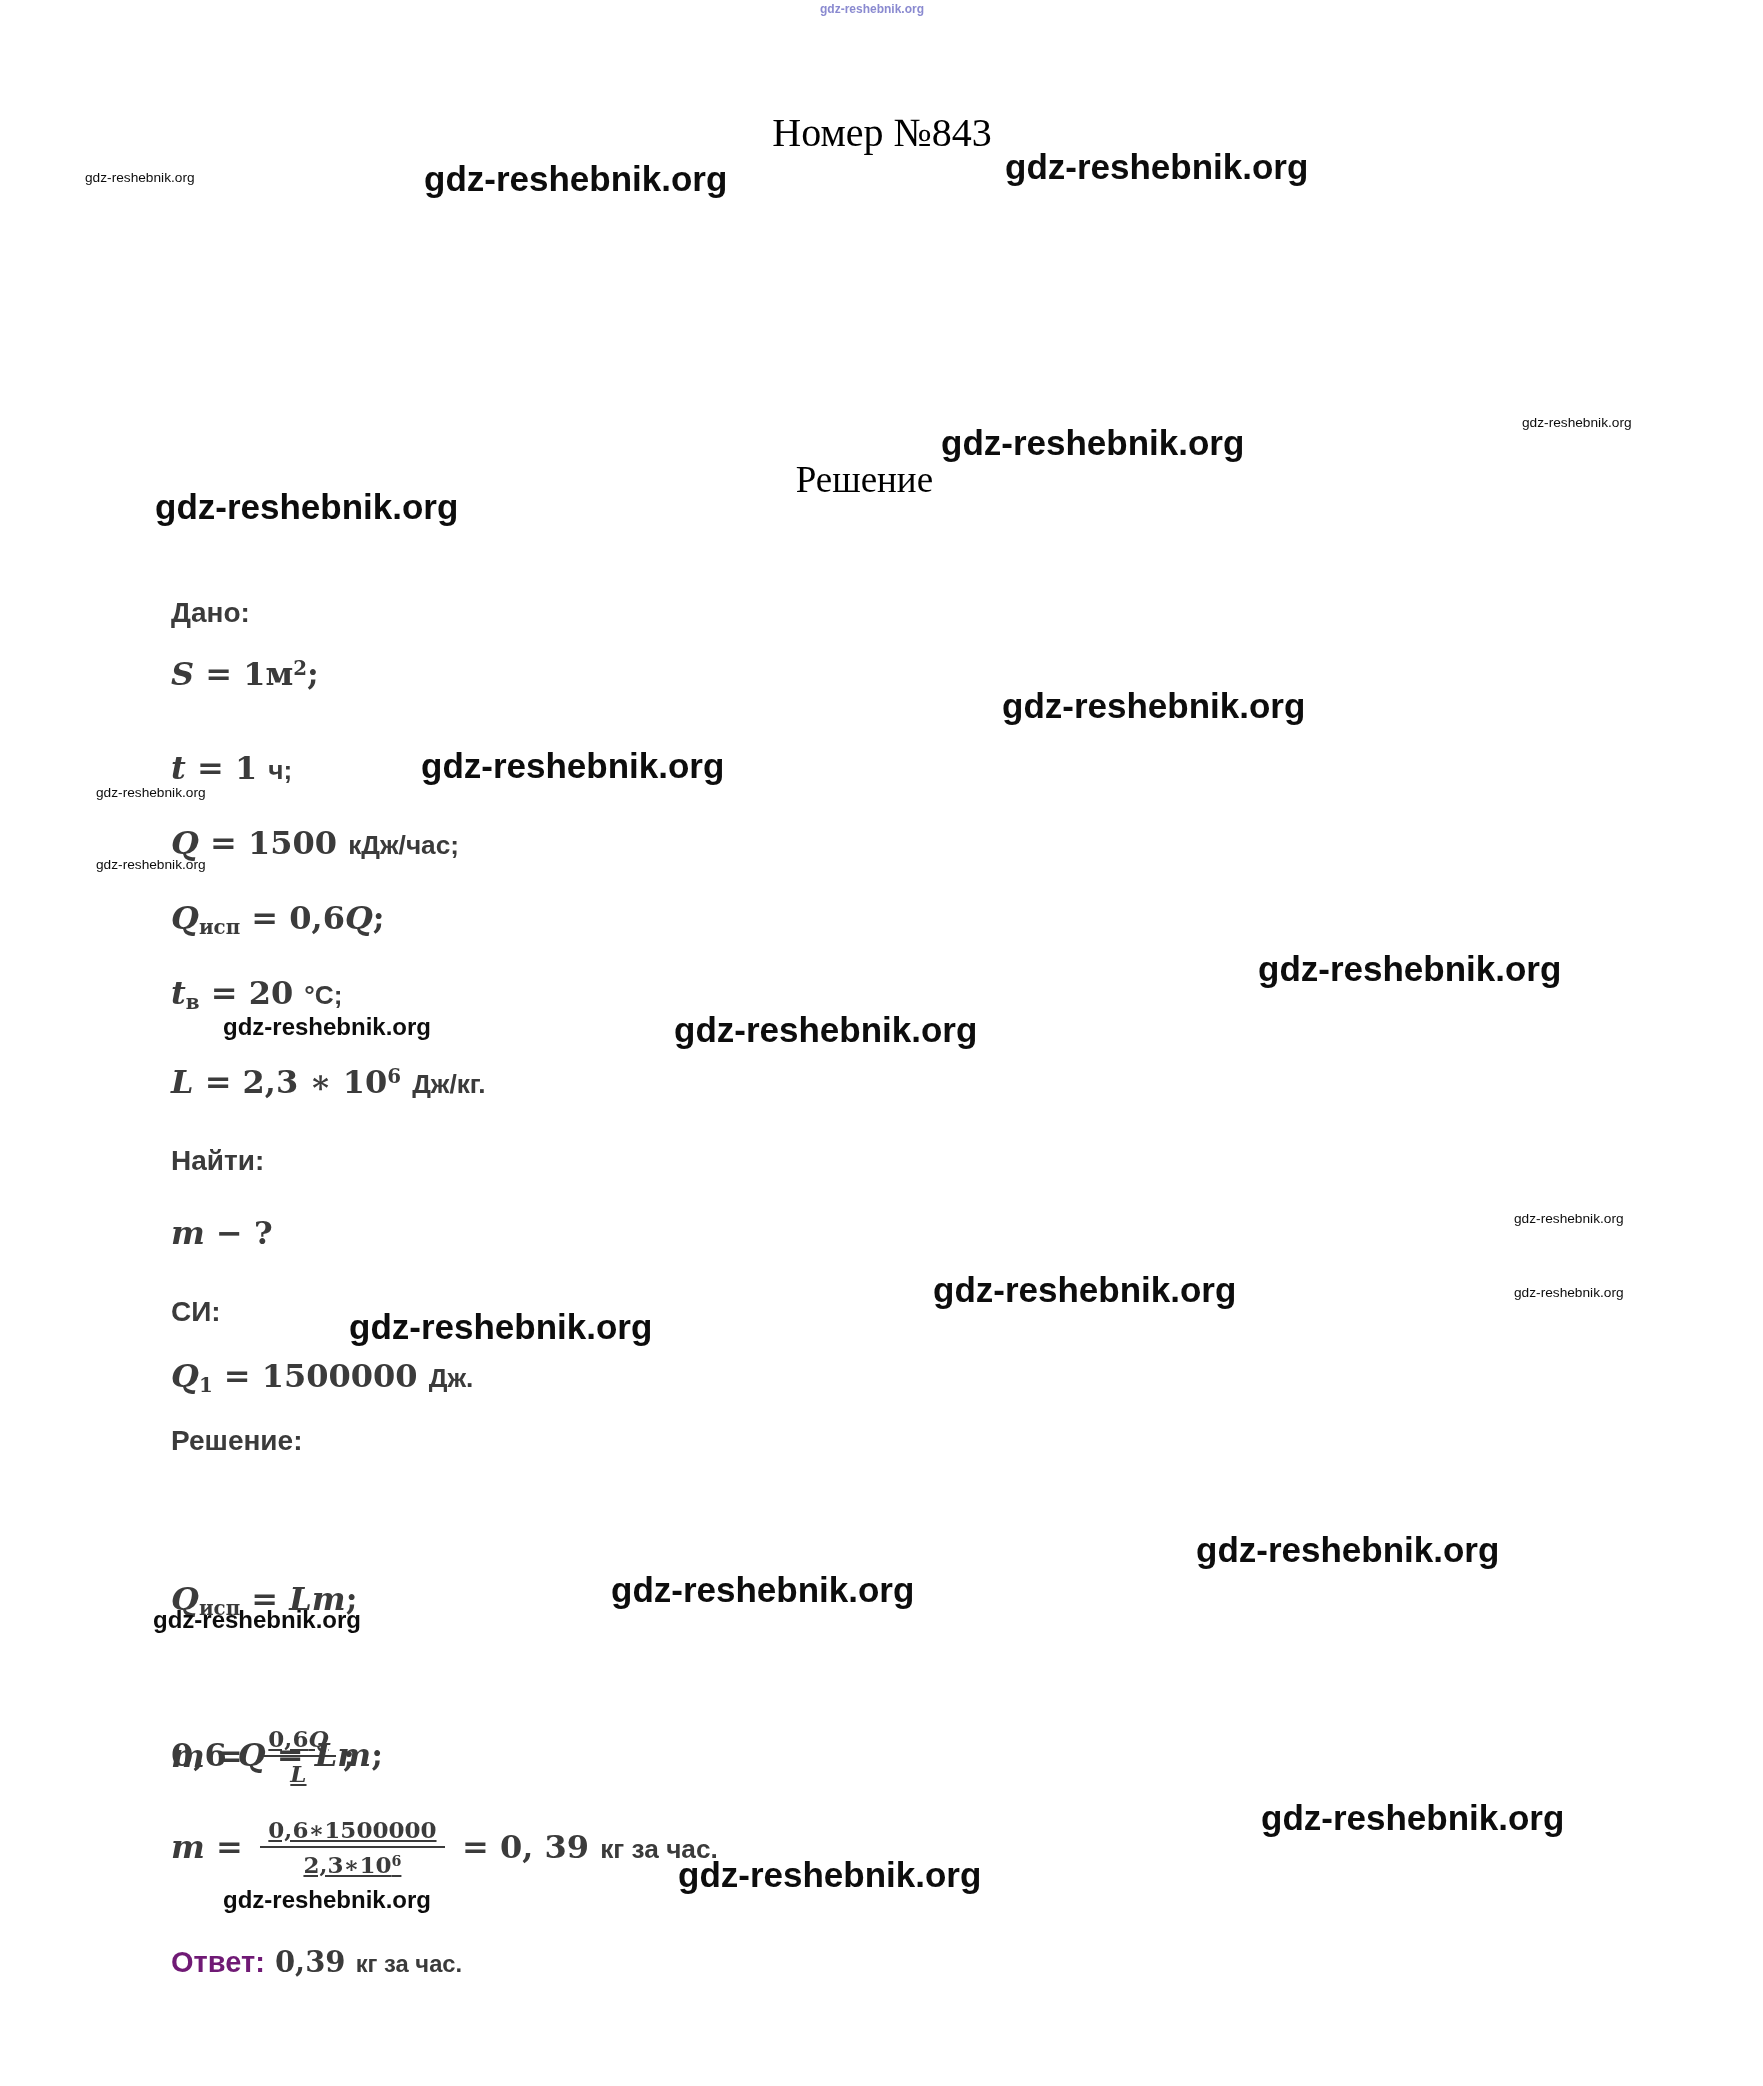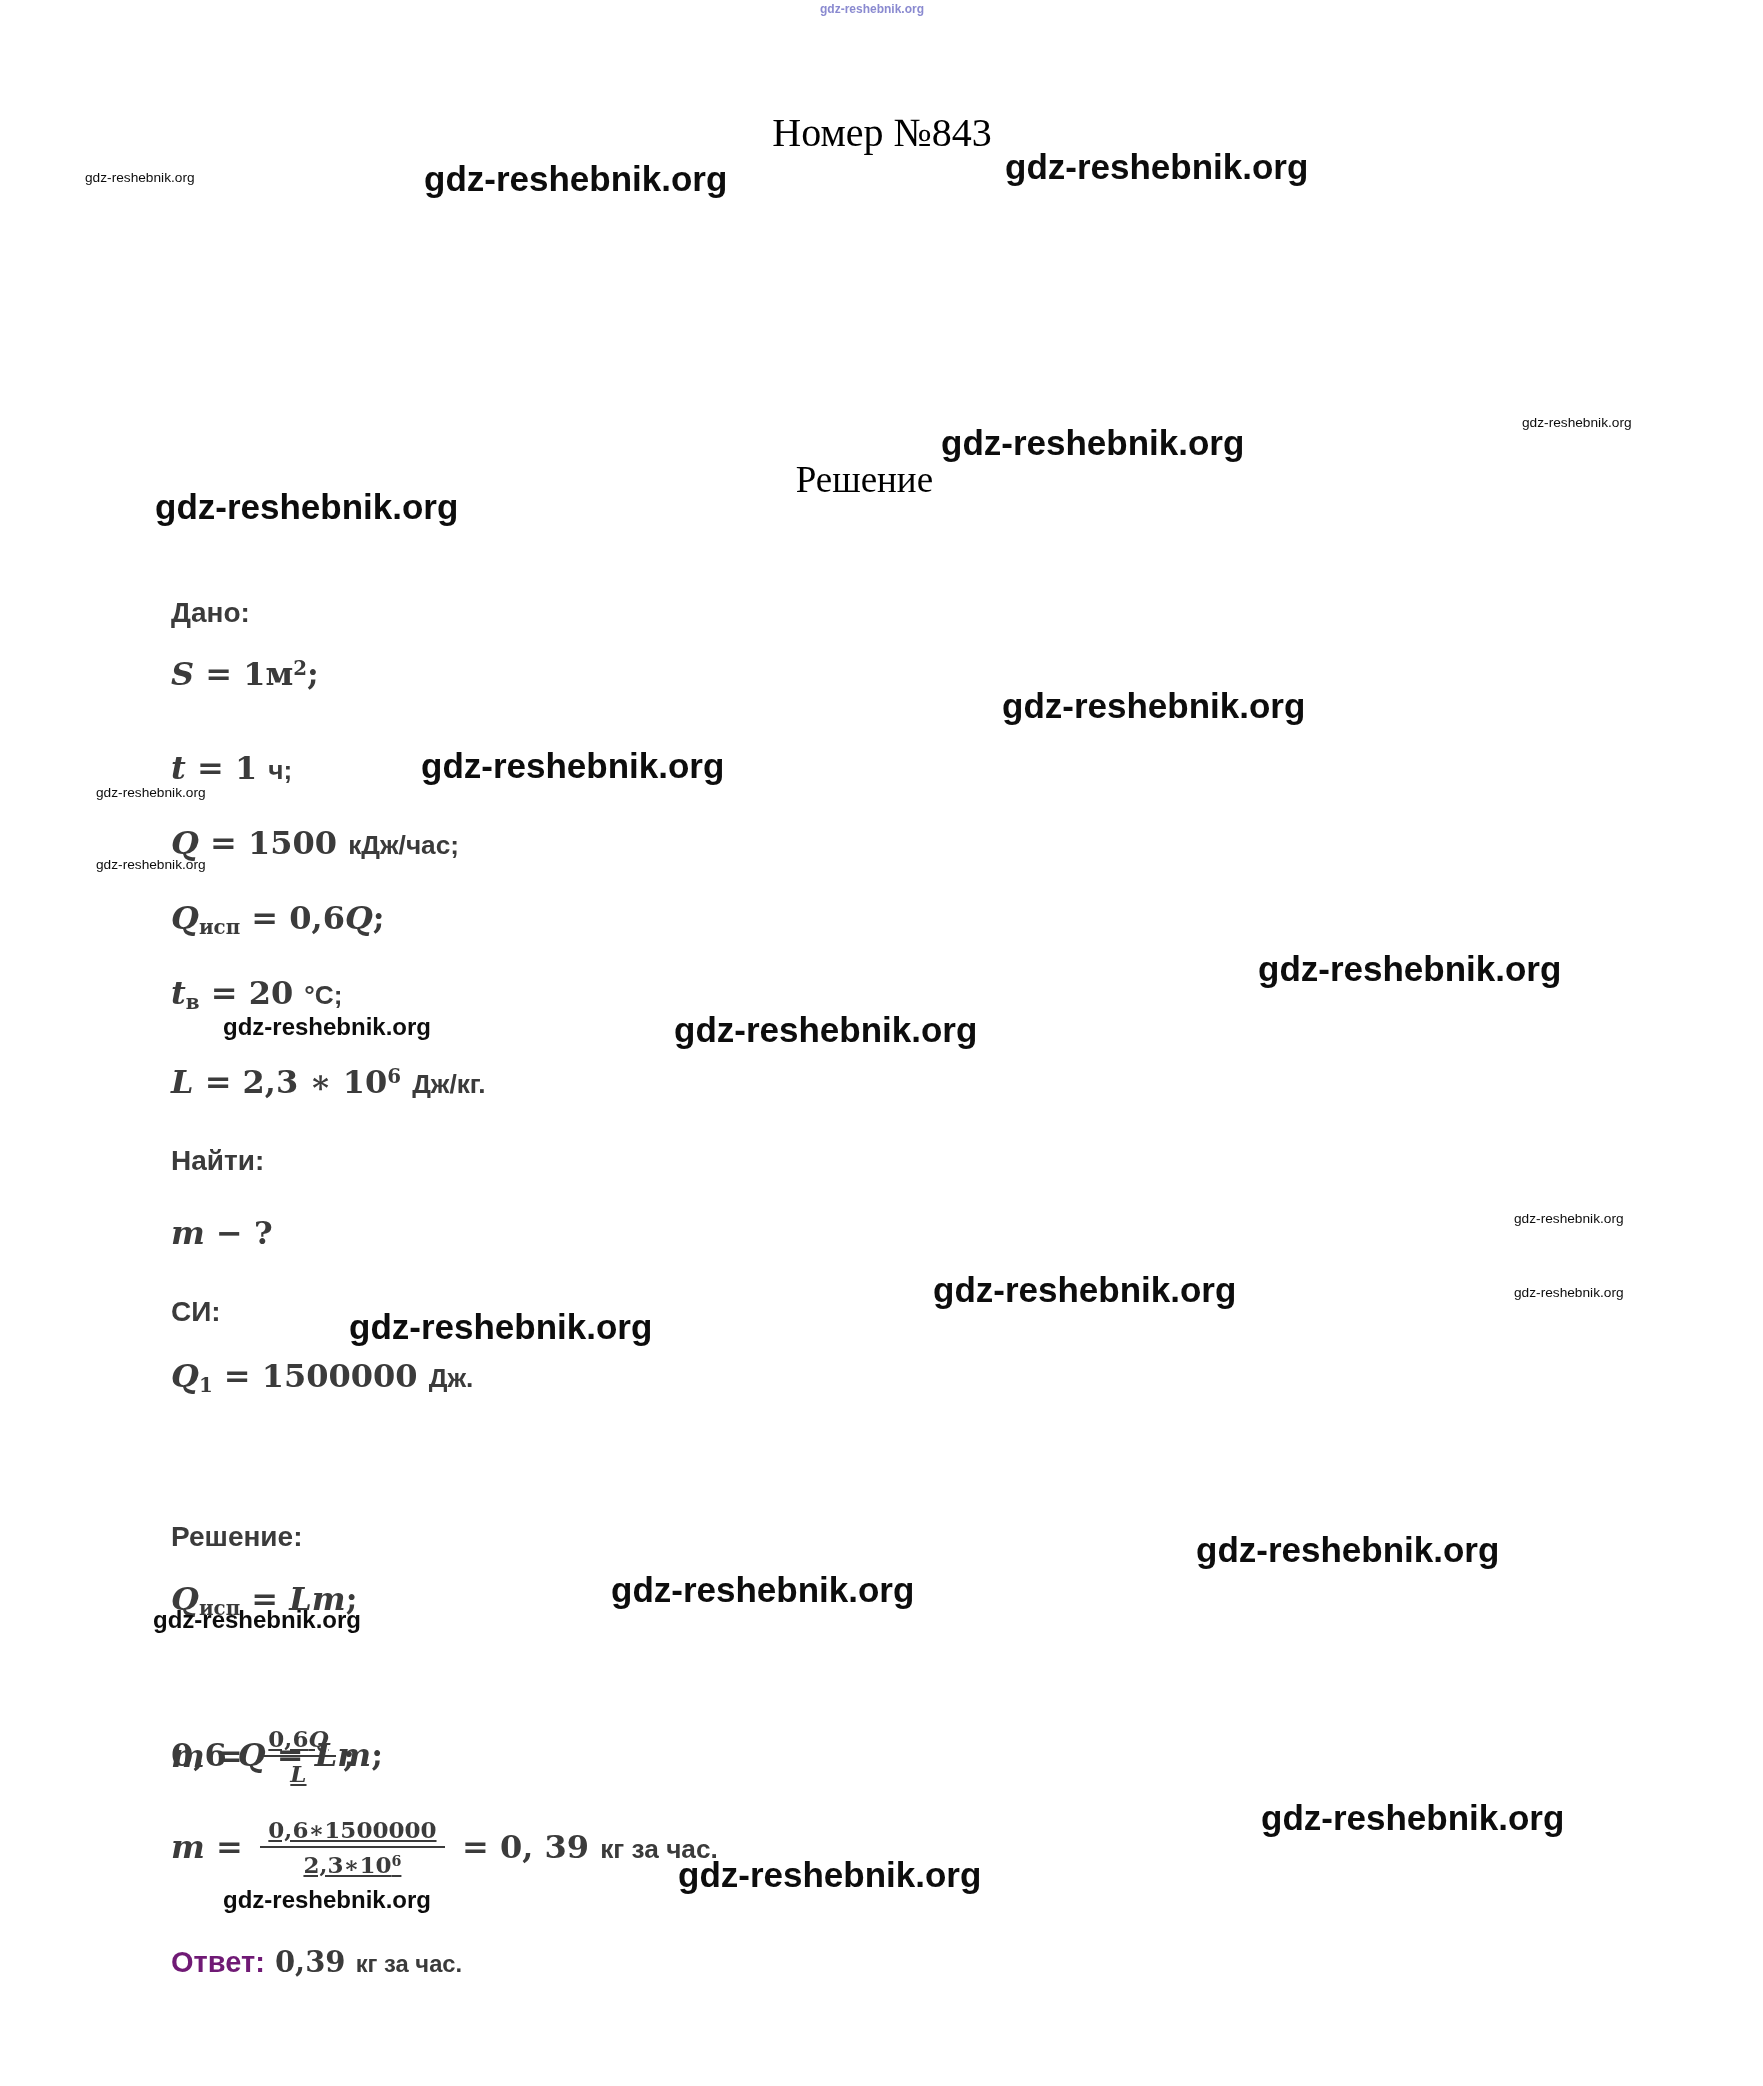--- a/index.html
+++ b/index.html
@@ -115,21 +115,21 @@
   <div class="row formula" style="top:899px;"><span class="var">Q</span><sub>исп</sub><span> = 0,6</span><span class="var">Q</span><span>;</span></div>
   <div class="row formula" style="top:974px;"><span class="var">t</span><sub>в</sub><span> = 20 </span><span class="unit">°C;</span></div>
   <div class="row formula" style="top:1063px;"><span class="var">L</span><span> = 2,3 ∗ 10</span><sup>6</sup><span> </span><span class="unit">Дж/кг.</span></div>
 
   <div class="row sec-label" style="top:1145px;">Найти:</div>
   <div class="row formula" style="top:1214px;"><span class="var">m</span><span> − ?</span></div>
 
   <div class="row sec-label" style="top:1296px;">СИ:</div>
   <div class="row formula" style="top:1357px;"><span class="var">Q</span><sub>1</sub><span> = 1500000 </span><span class="unit">Дж.</span></div>
 
-  <div class="row sec-label" style="top:1521px;">Решение:</div>
+  <div class="row sec-label" style="top:1425px;">Решение:</div>
 
   <div class="row formula" style="top:1580px;"><span class="var">Q</span><sub>исп</sub><span> = </span><span class="var">Lm</span><span>;</span></div>
   <div class="row formula" style="top:1736px;"><span>0,6 </span><span class="var">Q</span><span> = </span><span class="var">Lm</span><span>;</span></div>
 
   <div class="row formula" style="top:1727px;">
     <span><span class="var">m</span><span> = </span></span><span class="frac"><span class="fnum"><span>0,6</span><span class="var">Q</span></span><span class="fden"><span class="var">L</span></span></span><span><span>;</span></span>
   </div>
 
   <div class="row formula" style="top:1818px;">
     <span><span class="var">m</span><span> = </span></span><span class="frac"><span class="fnum"><span>0,6∗1500000</span></span><span class="fden"><span>2,3∗10</span><sup>6</sup></span></span><span><span> = 0, 39 </span><span class="unit">кг за час.</span></span>

